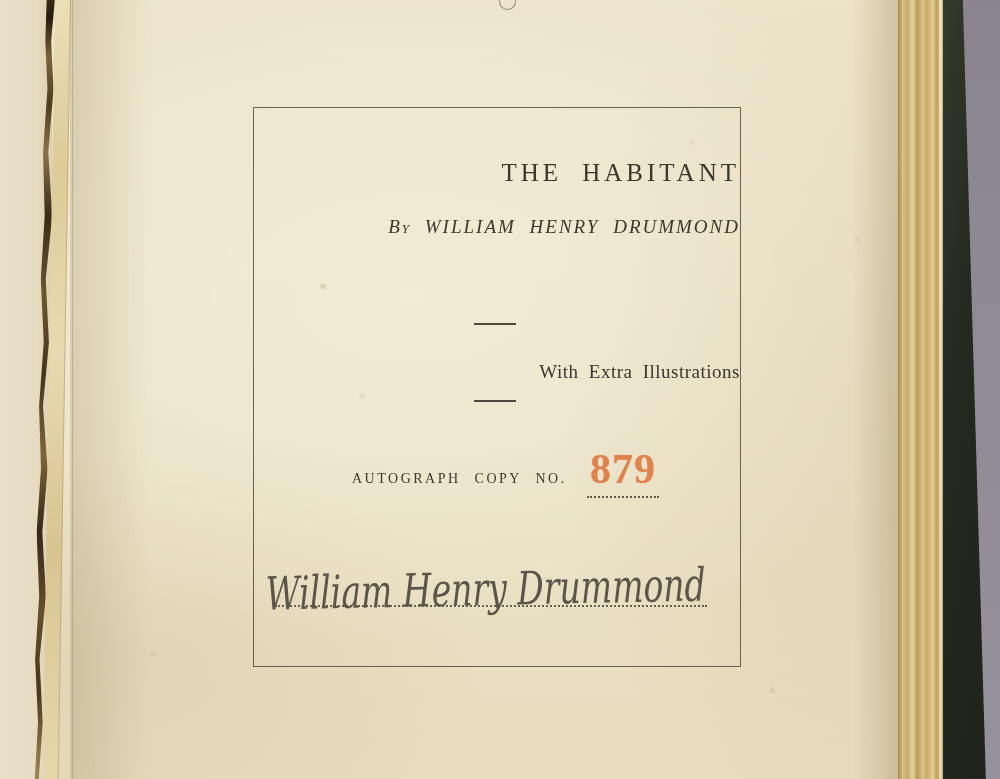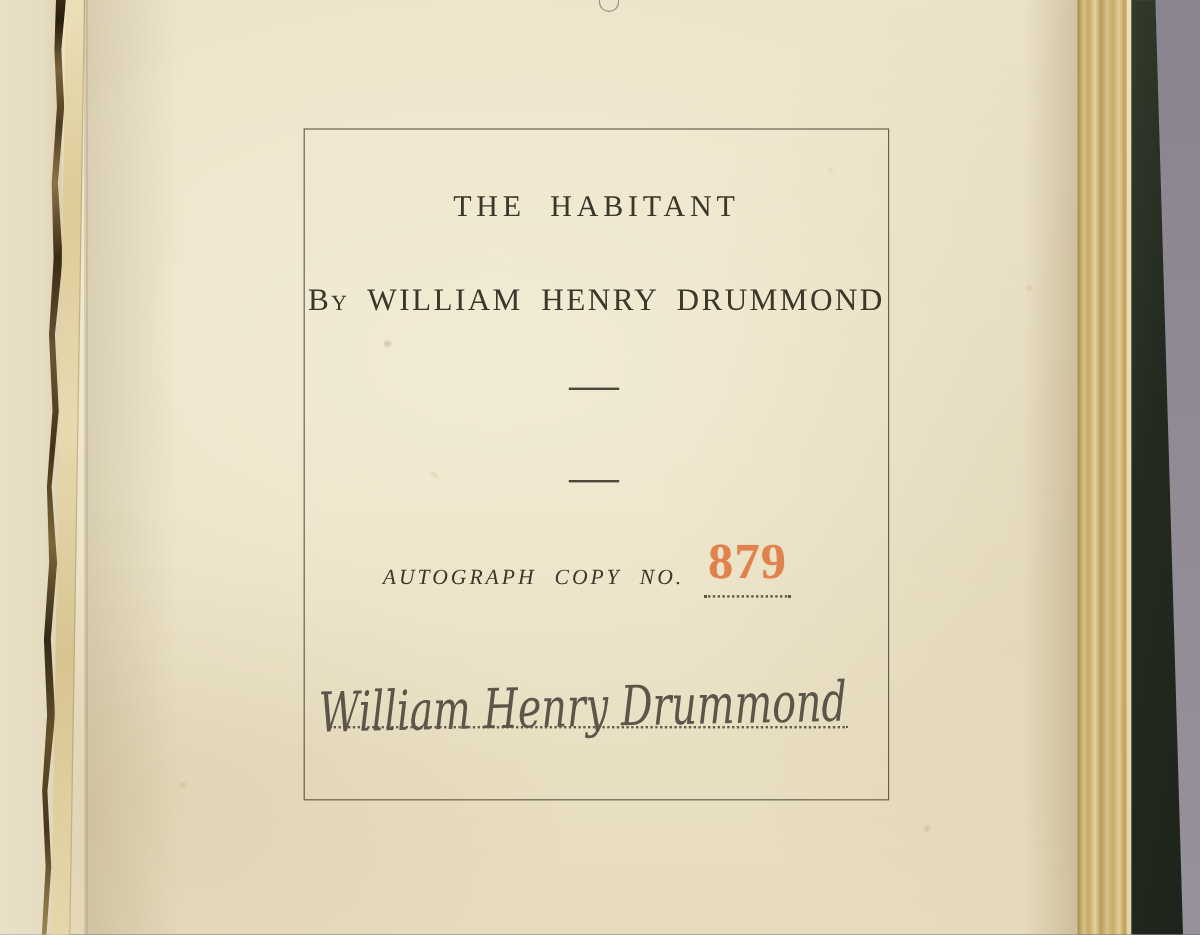--- a/index.html
+++ b/index.html
@@ -80,33 +80,33 @@
     background:linear-gradient(100deg,#333b2c 0%, #242a20 40%, #1d231a 100%);
     clip-path:polygon(3% 0, 37% 0, 76% 100%, 3% 100%);
     box-shadow:inset 2px 0 2px rgba(130,140,105,0.25);
   }
   
   .frame{
     position:absolute; left:253px; top:107px; width:486px; height:558px;
     border:1px solid rgba(62,54,40,0.75);
   }
   .printed{ color:var(--printed-ink,#3c362b); }
-  .frame .centered{ position:absolute; left:0; width:100%; text-align:center; white-space:nowrap; }
+  .frame .centered{ position:absolute; left:0; width:100%; text-align:right; white-space:nowrap; }
   .book-title{ top:51px; font-size:25px; letter-spacing:4px; word-spacing:10px; }
-  .byline{ top:127px; font-size:26px; font-variant:small-caps; letter-spacing:2px; word-spacing:7px; }
+  .byline{ top:108px; font-size:19px; font-variant:small-caps; letter-spacing:2px; word-spacing:7px;font-style:italic; }
   .rule{
     position:absolute; left:220px; width:42px; height:2px;
     background:rgba(60,54,43,0.9);
   }
   .rule-top{ top:215px; }
   .rule-bottom{ top:292px; }
   .edition-1{ top:228px; font-size:19px; letter-spacing:1px; word-spacing:5px; }
   .edition-2{ top:253px; font-size:19px; letter-spacing:0.5px; word-spacing:5px; }
   .autograph-label{
-    position:absolute; left:65px; top:363px; font-size:18px; font-style:italic;
+    position:absolute; left:98px; top:363px; font-size:14px; 
     letter-spacing:2.5px; word-spacing:8px; white-space:nowrap;
   }
   .autograph-dotted{
     position:absolute; left:333px; top:370px; width:72px; height:18px;
     border-bottom:2px dotted rgba(70,62,48,0.85);
   }
   .copy-number{
     position:absolute; left:336px; top:340px; font-size:42px; line-height:1;
     font-weight:bold; letter-spacing:1px; color:var(--stamp-orange,#e07a44);
     opacity:0.92; text-shadow:0 0 1px rgba(224,122,68,0.5);
@@ -150,20 +150,21 @@
   <div class="right-shade"></div>
 
   <div class="fore-edge"></div>
   <div class="edge-sliver"></div>
   <div class="cover"></div>
 
   <div class="frame">
     <div class="centered printed book-title">THE HABITANT</div>
     <div class="centered printed byline">By WILLIAM HENRY DRUMMOND</div>
     <div class="rule rule-top"></div>
+    <div class="centered printed edition-2">With Extra Illustrations</div>
     <div class="rule rule-bottom"></div>
 
     <div class="printed autograph-label">AUTOGRAPH COPY NO.</div>
     <div class="autograph-dotted"></div>
     <div class="copy-number">879</div>
 
     <div class="signature-dotted"></div>
     <div class="signature-wrap">
       <svg viewBox="0 0 460 100" width="460" height="100">
         <text x="6" y="71" textLength="440" lengthAdjust="spacingAndGlyphs" transform="rotate(-1.2 230 70)">William Henry Drummond</text>

